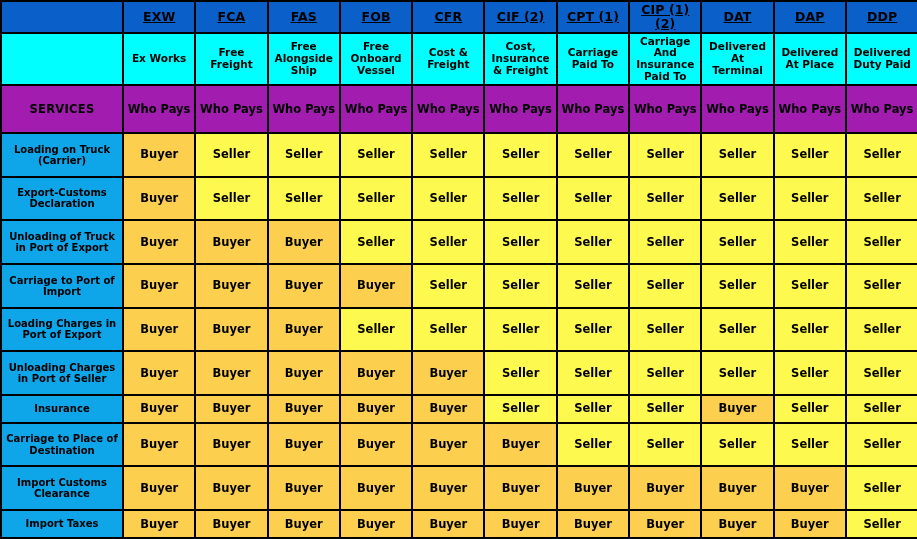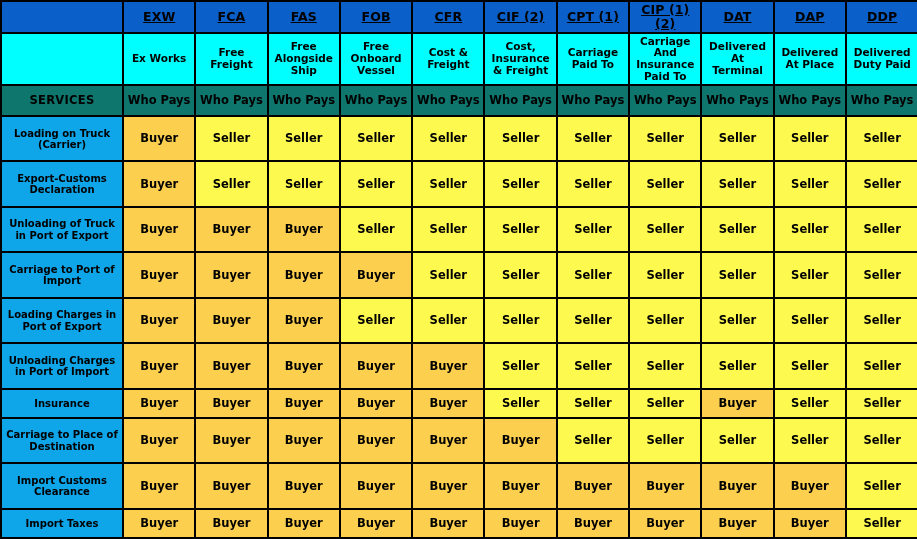--- a/index.html
+++ b/index.html
@@ -55,24 +55,24 @@
     color: #000000;
     font-size: 10.5px;
     height: 52px;
   }
   tr.row-names td.corner-cell-cyan {
     background: #00FFFF;
   }
 
   
   tr.row-whopays td {
-    background: #0f766e;
+    background: #a21caf;
     color: #0A1A33;
     font-size: 11.5px;
-    height: 31px;
+    height: 48px;
   }
   tr.row-whopays td.services-cell {
     color: #102A4C;
     font-size: 11.5px;
     letter-spacing: 0.3px;
   }
 
   
   tr.data-row td.row-label {
     background: #0ea5e9;
@@ -211,21 +211,21 @@
         <td class="cell pay-seller">Seller</td>
         <td class="cell pay-seller">Seller</td>
         <td class="cell pay-seller">Seller</td>
         <td class="cell pay-seller">Seller</td>
         <td class="cell pay-seller">Seller</td>
         <td class="cell pay-seller">Seller</td>
         <td class="cell pay-seller">Seller</td>
         <td class="cell pay-seller">Seller</td>
       </tr>
       <tr class="data-row">
-        <td class="row-label">Unloading Charges in Port of Import</td>
+        <td class="row-label">Unloading Charges in Port of Seller</td>
         <td class="cell pay-buyer">Buyer</td>
         <td class="cell pay-buyer">Buyer</td>
         <td class="cell pay-buyer">Buyer</td>
         <td class="cell pay-buyer">Buyer</td>
         <td class="cell pay-buyer">Buyer</td>
         <td class="cell pay-seller">Seller</td>
         <td class="cell pay-seller">Seller</td>
         <td class="cell pay-seller">Seller</td>
         <td class="cell pay-seller">Seller</td>
         <td class="cell pay-seller">Seller</td>

